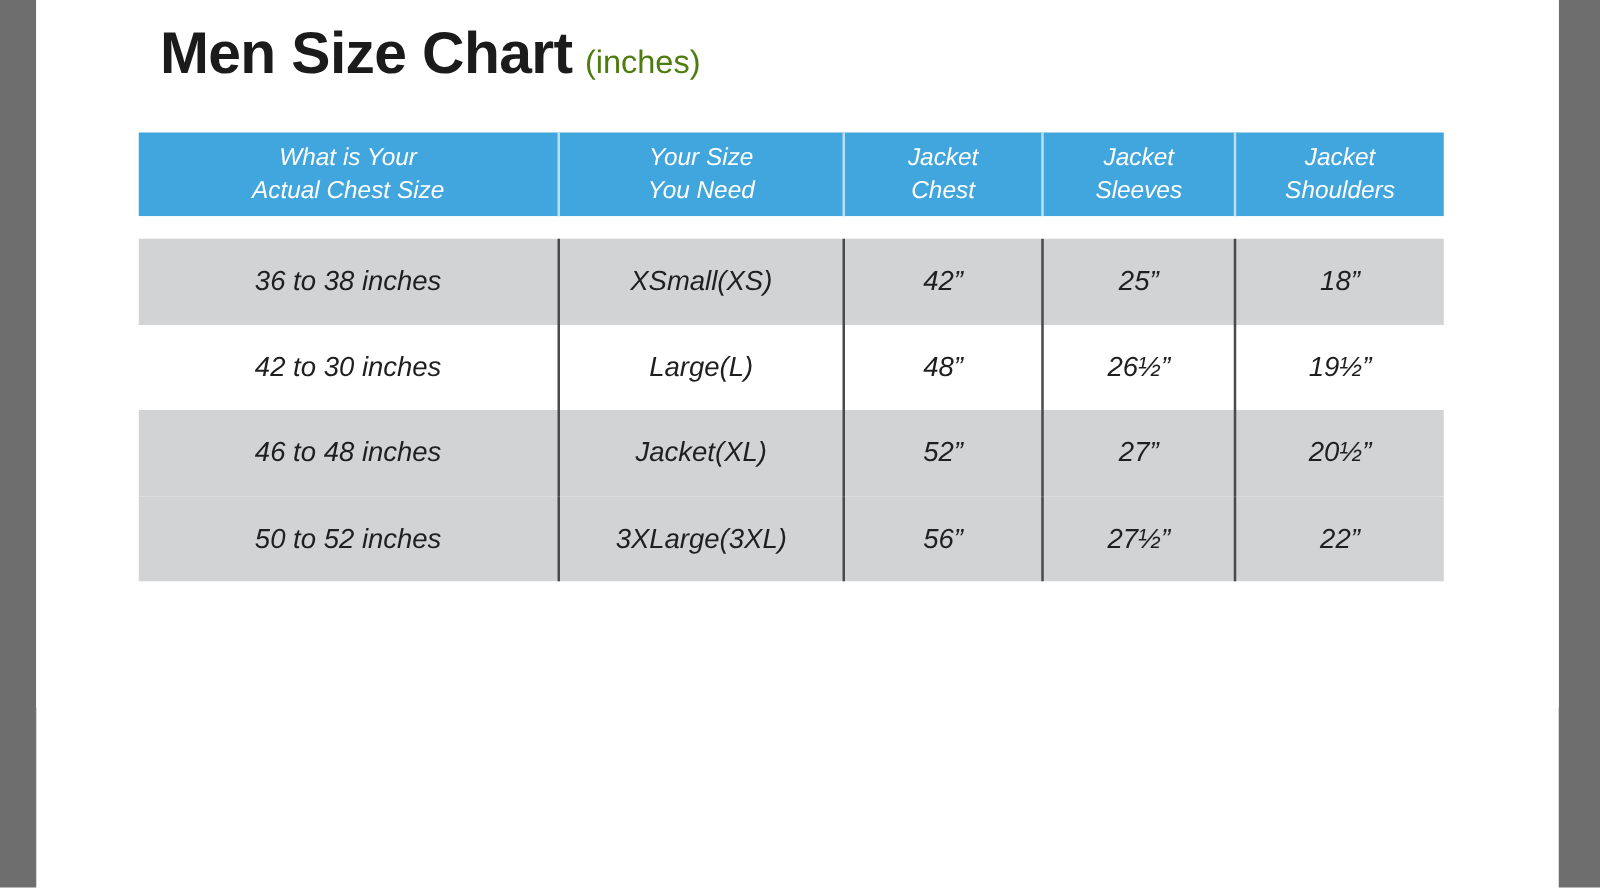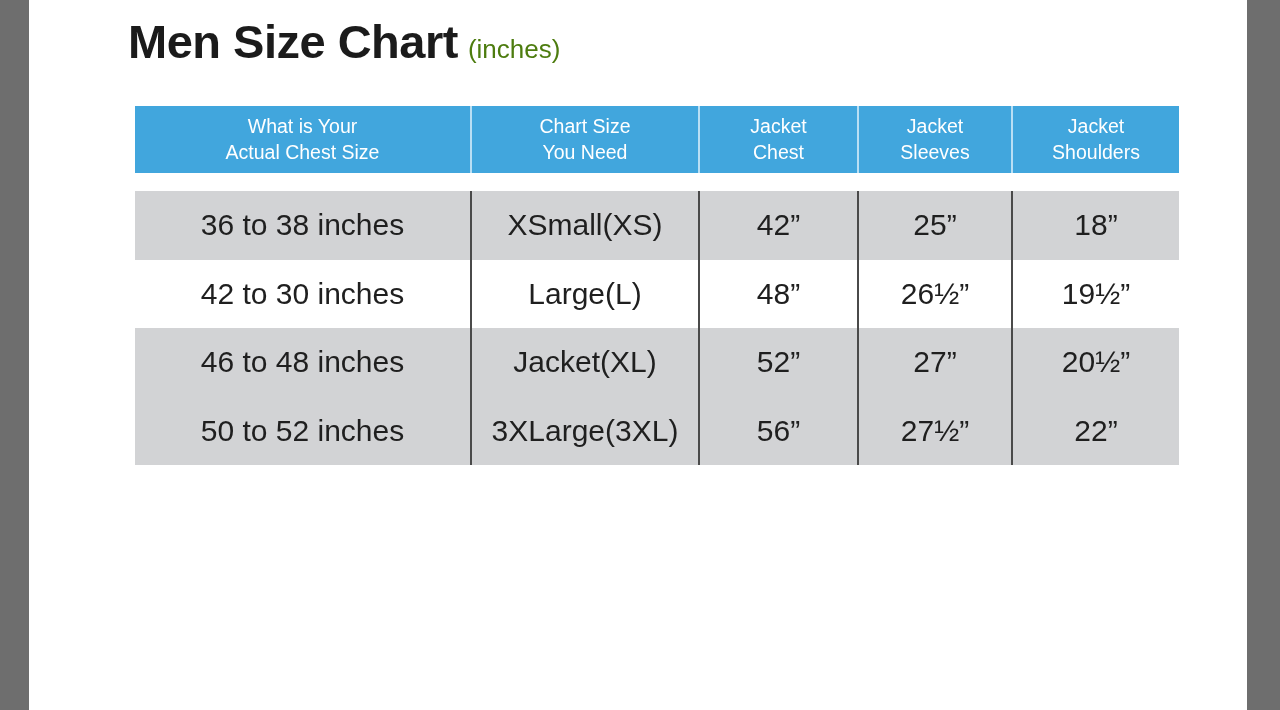--- a/index.html
+++ b/index.html
@@ -60,25 +60,26 @@
   #title-sub {
     font-size: 26px;
     color: #4d7c0f;
     margin-left: 10px;
     line-height: 1;
   }
 
   
   #size-table {
     position: absolute;
-    left: 106px;
+    left: 82px;
     top: 106px;
     width: 1044px;
     border-collapse: collapse;
     table-layout: fixed;
+    font-style: italic;
   }
   #size-table th,
   #size-table td {
     padding: 0;
     margin: 0;
     text-align: center;
     vertical-align: middle;
   }
 
   
@@ -94,21 +95,21 @@
   thead th:last-child { border-right: none; }
   .hdr-line { display: block; }
 
   
   tbody tr.spacer { height: 18px; }
   tbody tr.spacer td { background: #ffffff; border: none; }
 
   
   tbody tr.data-row { height: 68.6px; }
   tbody tr.data-row td {
-    font-size: 30px;
+    font-size: 22px;
     color: #1f1f1f;
     border-right: 2px solid #4a4a4a;
     white-space: nowrap;
   }
   tbody tr.data-row td:last-child { border-right: none; }
   tbody tr.shade td { background: #d2d3d5; }
   tbody tr.plain td { background: #ffffff; }
 
   
   col.c1 { width: 336px; }
@@ -144,21 +145,21 @@
           <col class="c4">
           <col class="c5">
       </colgroup>
       <thead>
         <tr>
           <th>
             <span class="hdr-line">What is Your</span>
             <span class="hdr-line">Actual Chest Size</span>
           </th>
           <th>
-            <span class="hdr-line">Chart Size</span>
+            <span class="hdr-line">Your Size</span>
             <span class="hdr-line">You Need</span>
           </th>
           <th>
             <span class="hdr-line">Jacket</span>
             <span class="hdr-line">Chest</span>
           </th>
           <th>
             <span class="hdr-line">Jacket</span>
             <span class="hdr-line">Sleeves</span>
           </th>

